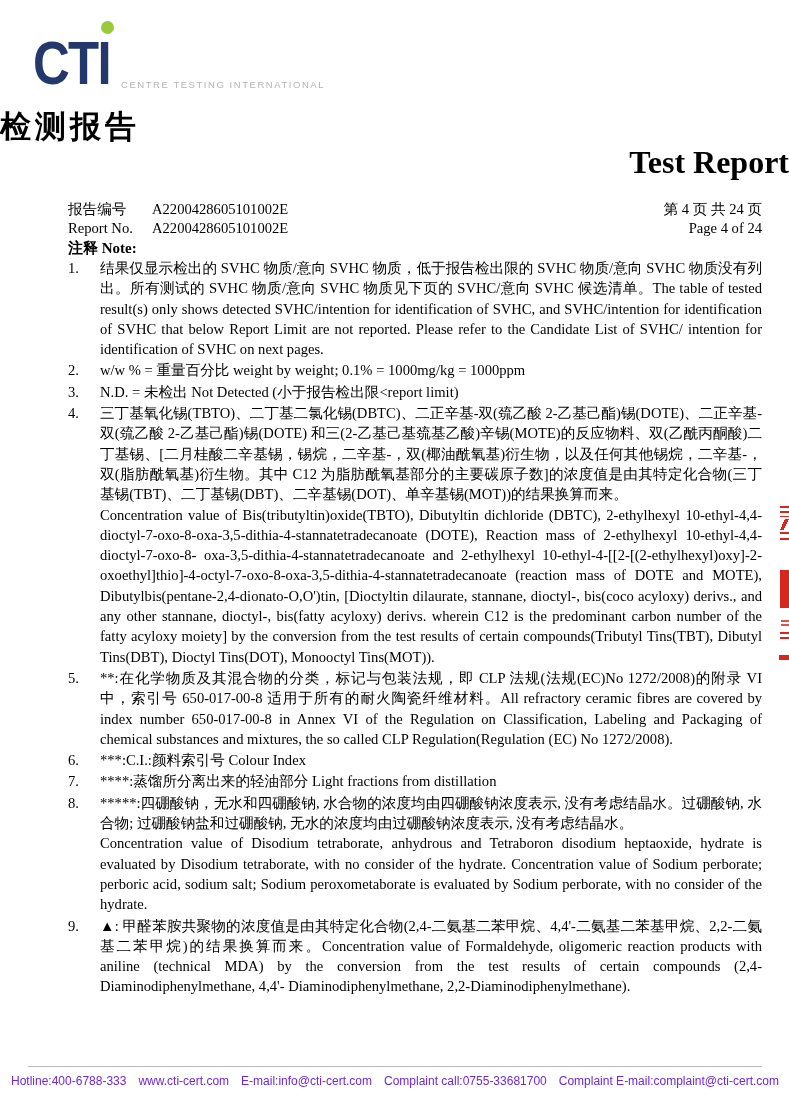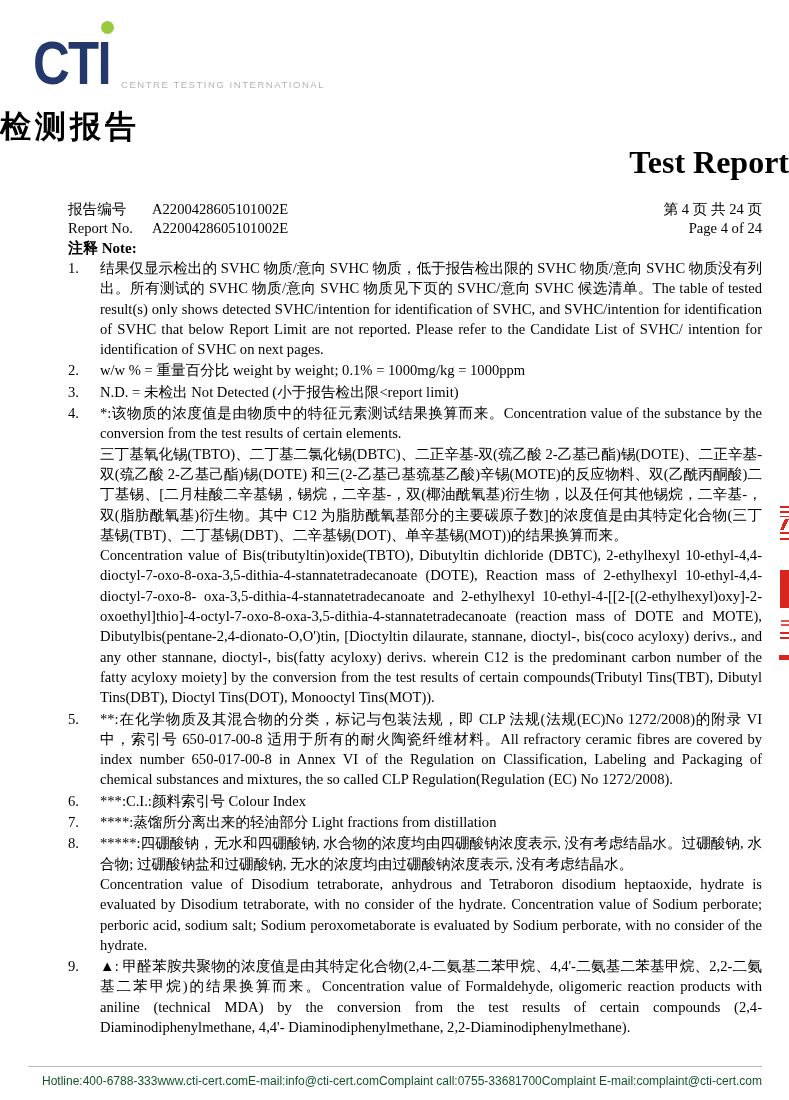--- a/index.html
+++ b/index.html
@@ -56,23 +56,23 @@
     background:repeating-linear-gradient(180deg,#d8261f 0 2px,rgba(0,0,0,0) 2px 6px);}
   .sf-bar{top:570px;width:9px;height:38px;background:#d8261f;}
   .sf-b1{top:620px;width:8px;height:6px;
     background:repeating-linear-gradient(180deg,#e0524c 0 2px,rgba(0,0,0,0) 2px 4px);}
   .sf-b2{top:632px;width:9px;height:10px;
     background:repeating-linear-gradient(180deg,#d8261f 0 2px,rgba(0,0,0,0) 2px 5px);}
   .sf-dash{top:655px;width:10px;height:5px;background:#d8261f;}
   
   .footer{position:absolute;left:28px;top:1066px;width:734px;
     border-top:1px solid #b8b8b8;padding-top:7px;
-    display:flex;justify-content:flex-end;
+    display:flex;justify-content:center;
     font-family:"Liberation Sans","DejaVu Sans",sans-serif;
-    font-size:12px;color:#14532d;white-space:nowrap;}
+    font-size:12px;color:#6d28d9;white-space:nowrap;gap:12px;}
 </style>
 </head>
 <body>
 
 <div class="logo">
   <div class="logo-abbr">CTI</div>
   <div class="logo-dot"></div>
   <div class="logo-sub">CENTRE TESTING INTERNATIONAL</div>
 </div>
 
@@ -109,21 +109,20 @@
   </li>
   <li class="note">
     <span class="note-num">3.</span>
     <div class="note-body">
       <p>N.D. =  未检出 Not Detected (小于报告检出限&lt;report limit)</p>
     </div>
   </li>
   <li class="note">
     <span class="note-num">4.</span>
     <div class="note-body">
-      <p>*:该物质的浓度值是由物质中的特征元素测试结果换算而来。Concentration value of the substance by the conversion from the test results of certain elements.</p>
       <p>三丁基氧化锡(TBTO)、二丁基二氯化锡(DBTC)、二正辛基-双(巯乙酸 2-乙基己酯)锡(DOTE)、二正辛基-双(巯乙酸 2-乙基己酯)锡(DOTE) 和三(2-乙基己基巯基乙酸)辛锡(MOTE)的反应物料、双(乙酰丙酮酸)二丁基锡、[二月桂酸二辛基锡，锡烷，二辛基-，双(椰油酰氧基)衍生物，以及任何其他锡烷，二辛基-，双(脂肪酰氧基)衍生物。其中 C12 为脂肪酰氧基部分的主要碳原子数]的浓度值是由其特定化合物(三丁基锡(TBT)、二丁基锡(DBT)、二辛基锡(DOT)、单辛基锡(MOT))的结果换算而来。</p>
       <p>Concentration value of Bis(tributyltin)oxide(TBTO), Dibutyltin dichloride (DBTC), 2-ethylhexyl 10-ethyl-4,4-dioctyl-7-oxo-8-oxa-3,5-dithia-4-stannatetradecanoate (DOTE), Reaction mass of 2-ethylhexyl 10-ethyl-4,4-dioctyl-7-oxo-8- oxa-3,5-dithia-4-stannatetradecanoate and 2-ethylhexyl 10-ethyl-4-[[2-[(2-ethylhexyl)oxy]-2-oxoethyl]thio]-4-octyl-7-oxo-8-oxa-3,5-dithia-4-stannatetradecanoate (reaction mass of DOTE and MOTE), Dibutylbis(pentane-2,4-dionato-O,O')tin, [Dioctyltin dilaurate, stannane, dioctyl-, bis(coco acyloxy) derivs., and any other stannane, dioctyl-, bis(fatty acyloxy) derivs. wherein C12 is the predominant carbon number of the fatty acyloxy moiety] by the conversion from the test results of certain compounds(Tributyl Tins(TBT), Dibutyl Tins(DBT), Dioctyl Tins(DOT), Monooctyl Tins(MOT)).</p>
     </div>
   </li>
   <li class="note">
     <span class="note-num">5.</span>
     <div class="note-body">
       <p>**:在化学物质及其混合物的分类，标记与包装法规，即 CLP 法规(法规(EC)No 1272/2008)的附录 VI 中，索引号 650-017-00-8 适用于所有的耐火陶瓷纤维材料。All refractory ceramic fibres are covered by index number 650-017-00-8 in Annex VI of the Regulation on Classification, Labeling and Packaging of chemical substances and mixtures, the so called CLP Regulation(Regulation (EC) No 1272/2008).</p>
     </div>
   </li>

